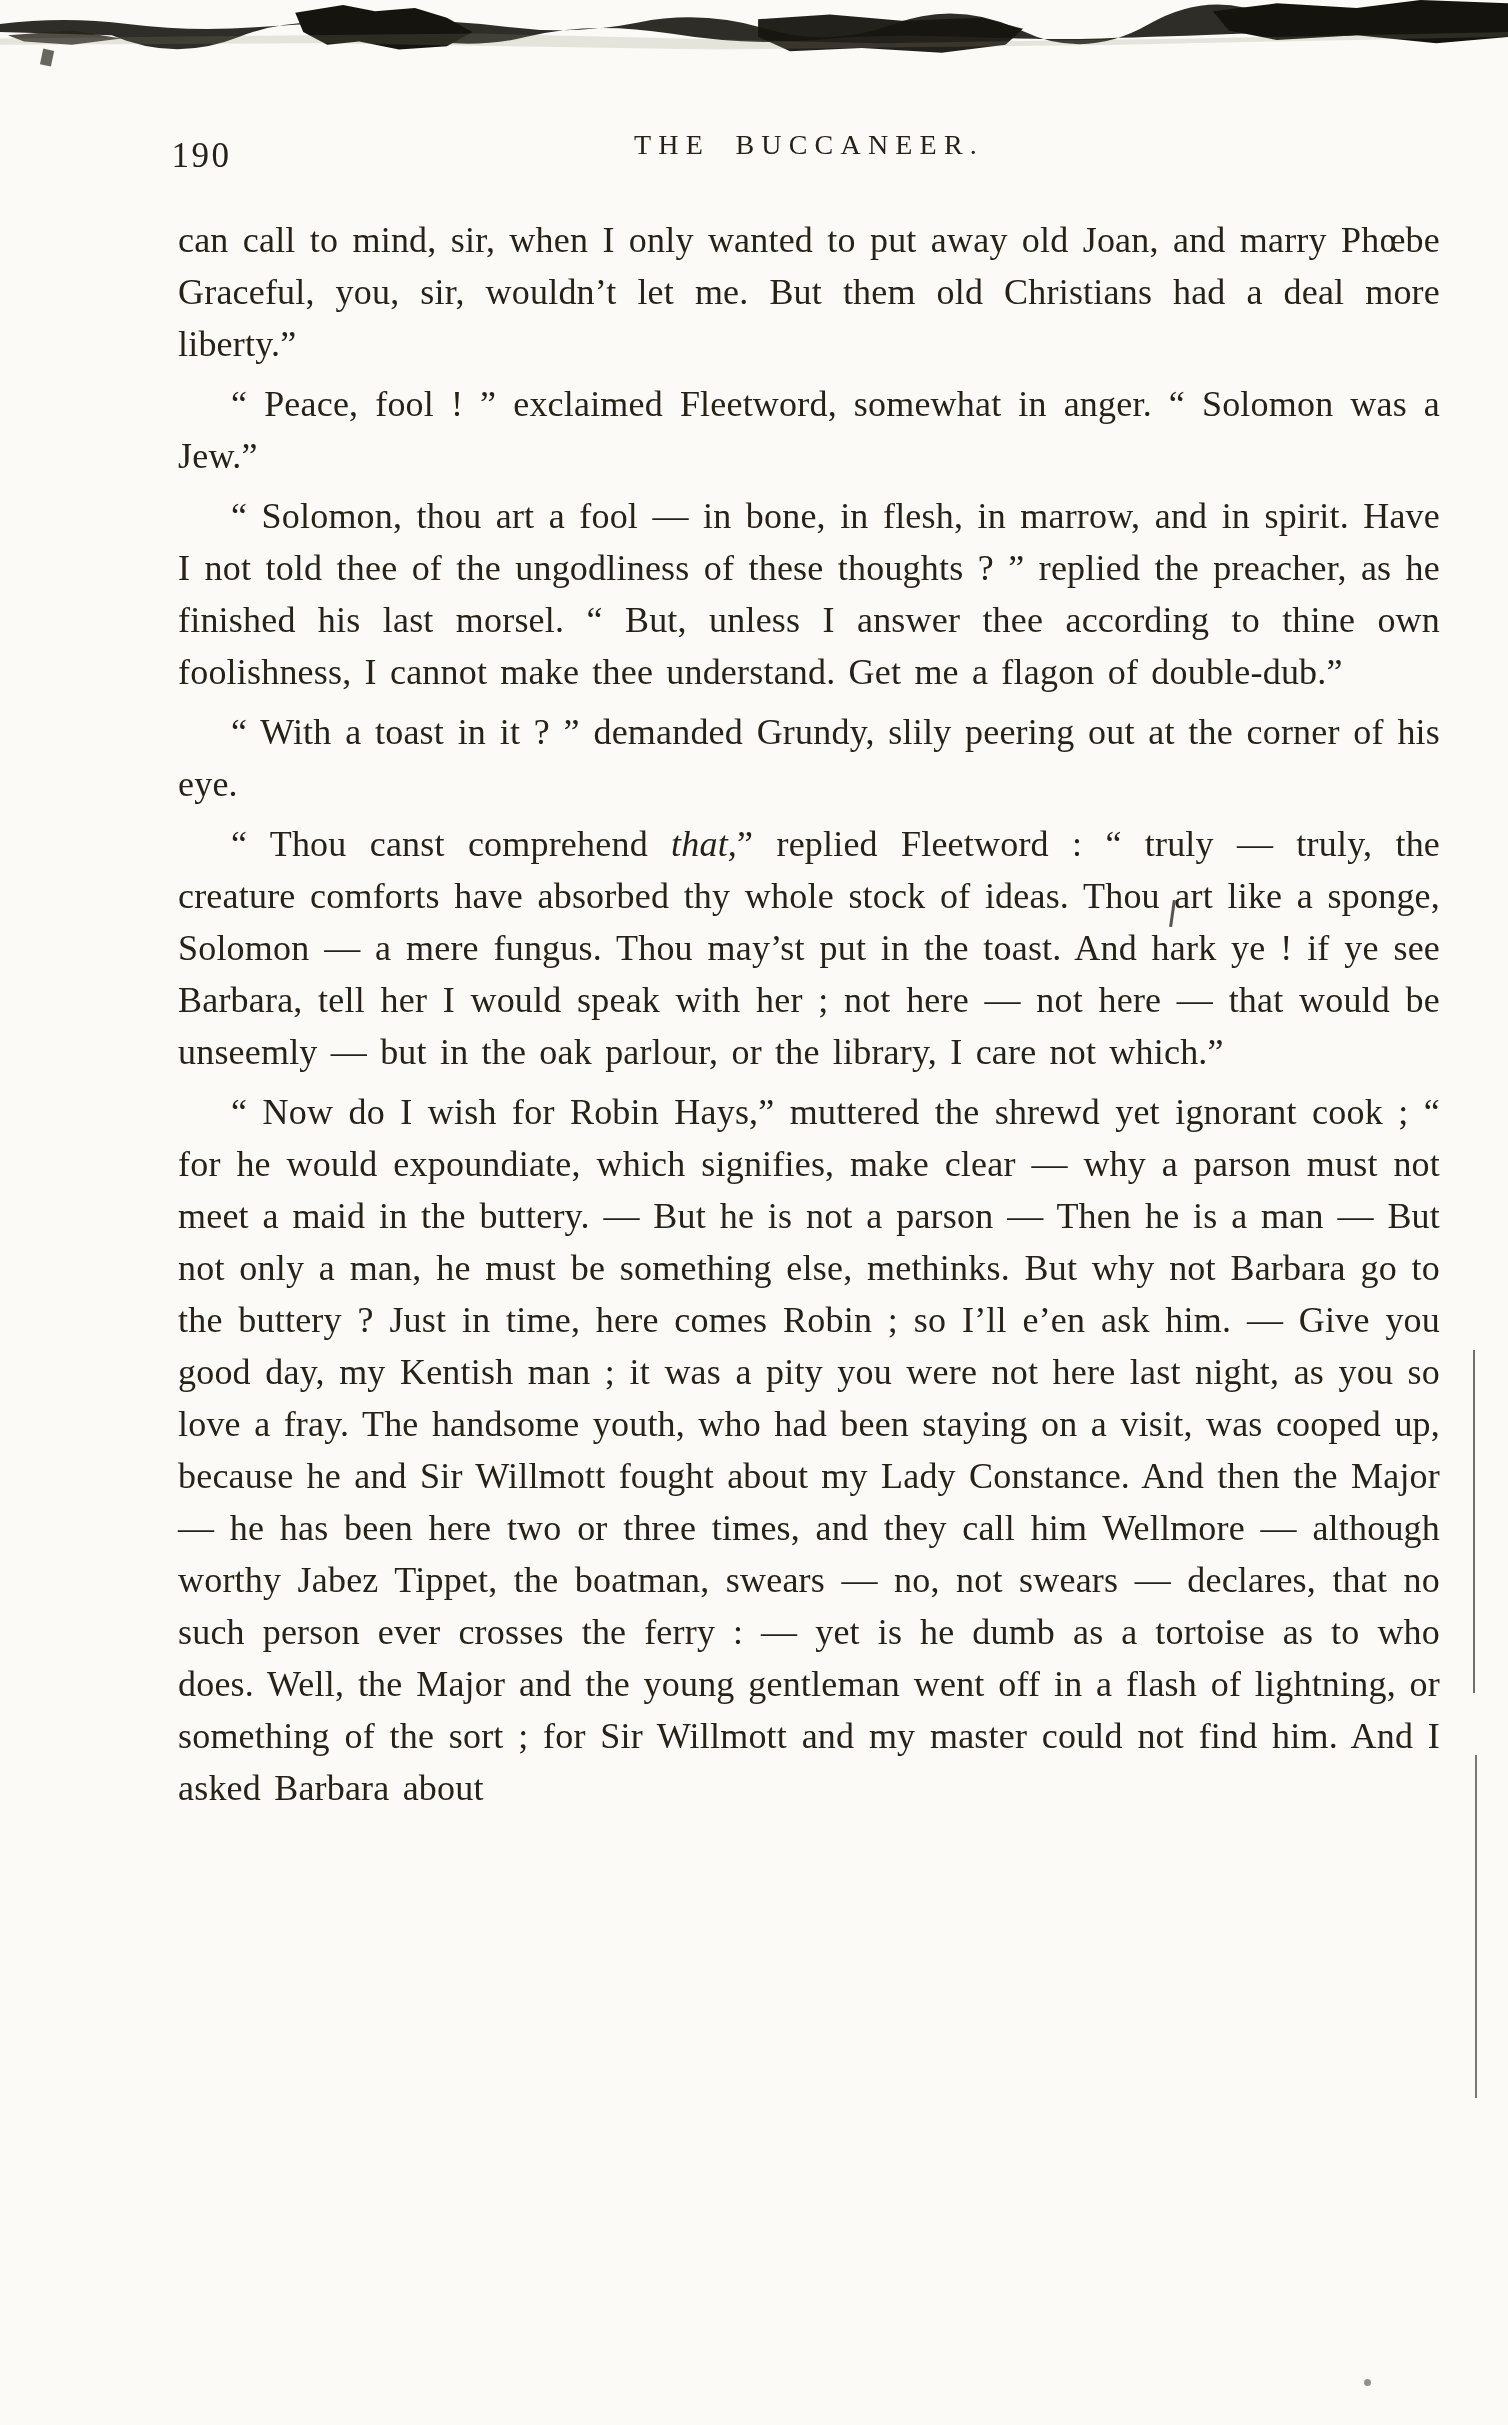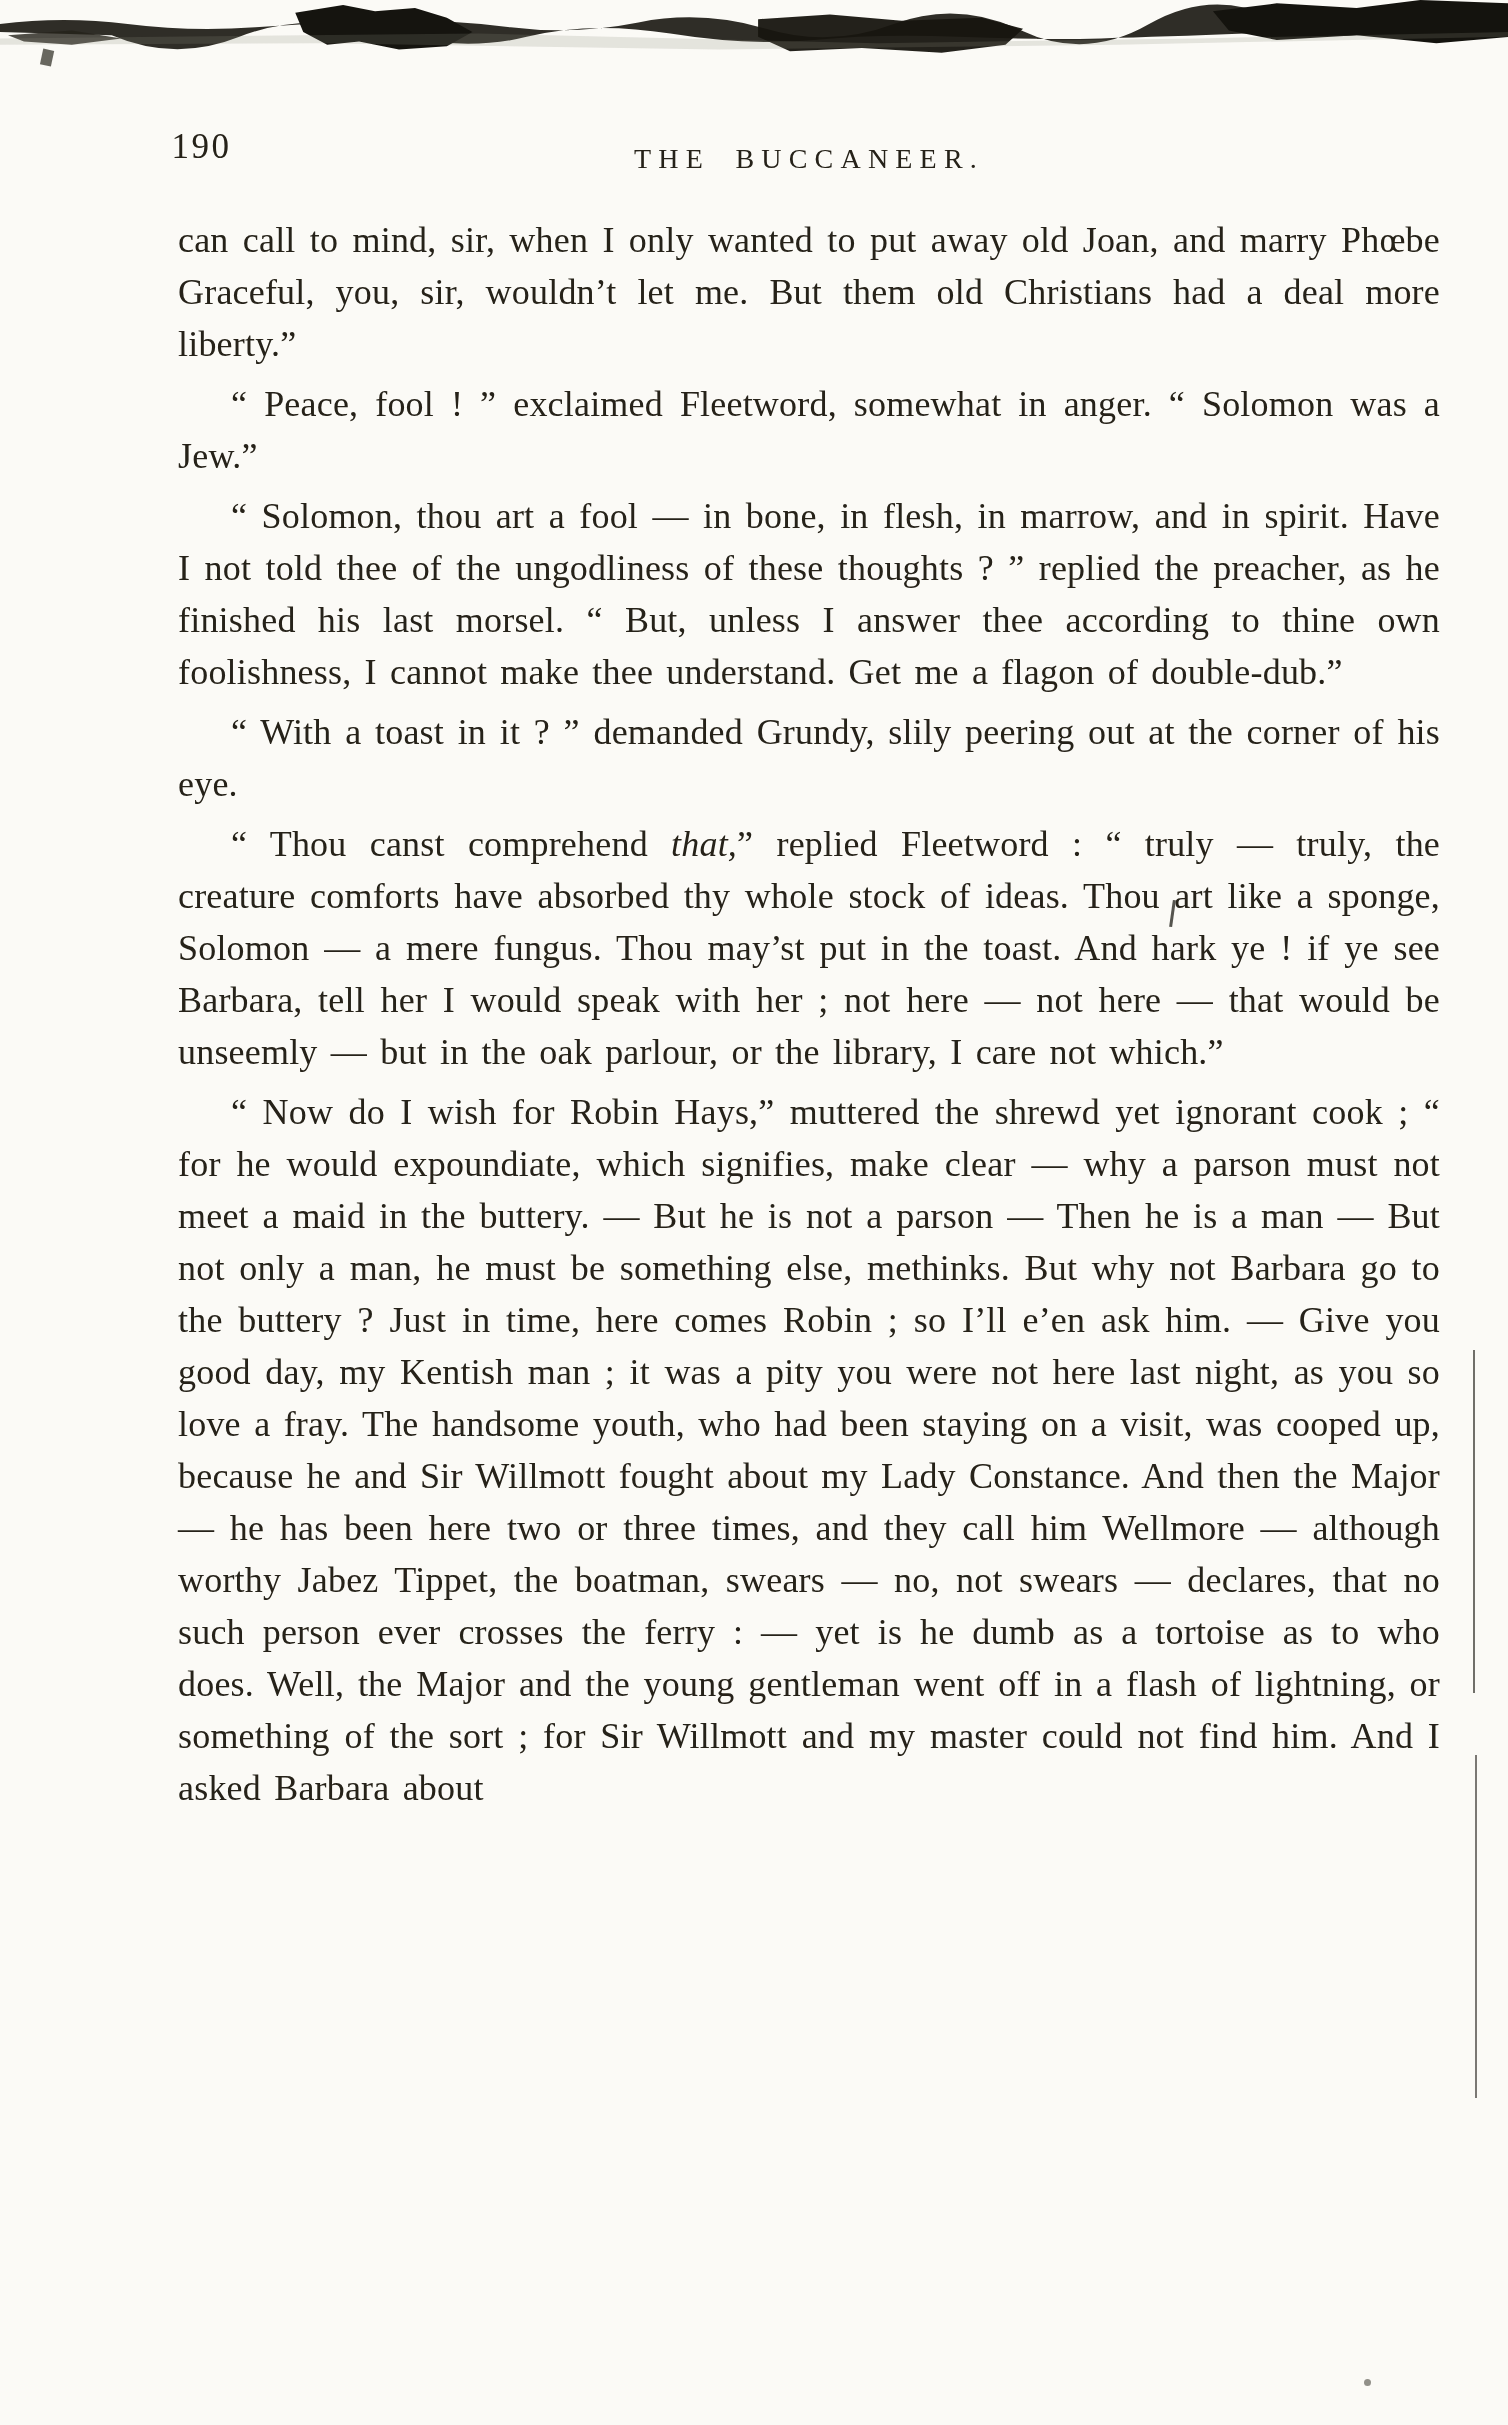--- a/index.html
+++ b/index.html
@@ -24,28 +24,28 @@
 
   .header {
     position: absolute;
     top: 120px;
     left: 170px;
     width: 1278px;
     height: 51px;
   }
   .pagenum {
     position: absolute;
-    left: 1.6px; top: 7px;
+    left: 1.6px; top: 16px;
     font-size: 35px;
     letter-spacing: 2.4px;
     text-align: center;
   }
   .running-title {
     position: absolute;
-    left: 0; right: 0; top: 23px;
+    left: 0; right: 0; top: 9px;
     text-align: center;
     font-size: 28px;
     letter-spacing: 7.2px;
     word-spacing: 11.2px;
   }
 
   .text-column {
     position: absolute;
     top: 206px;
     left: 170px;

